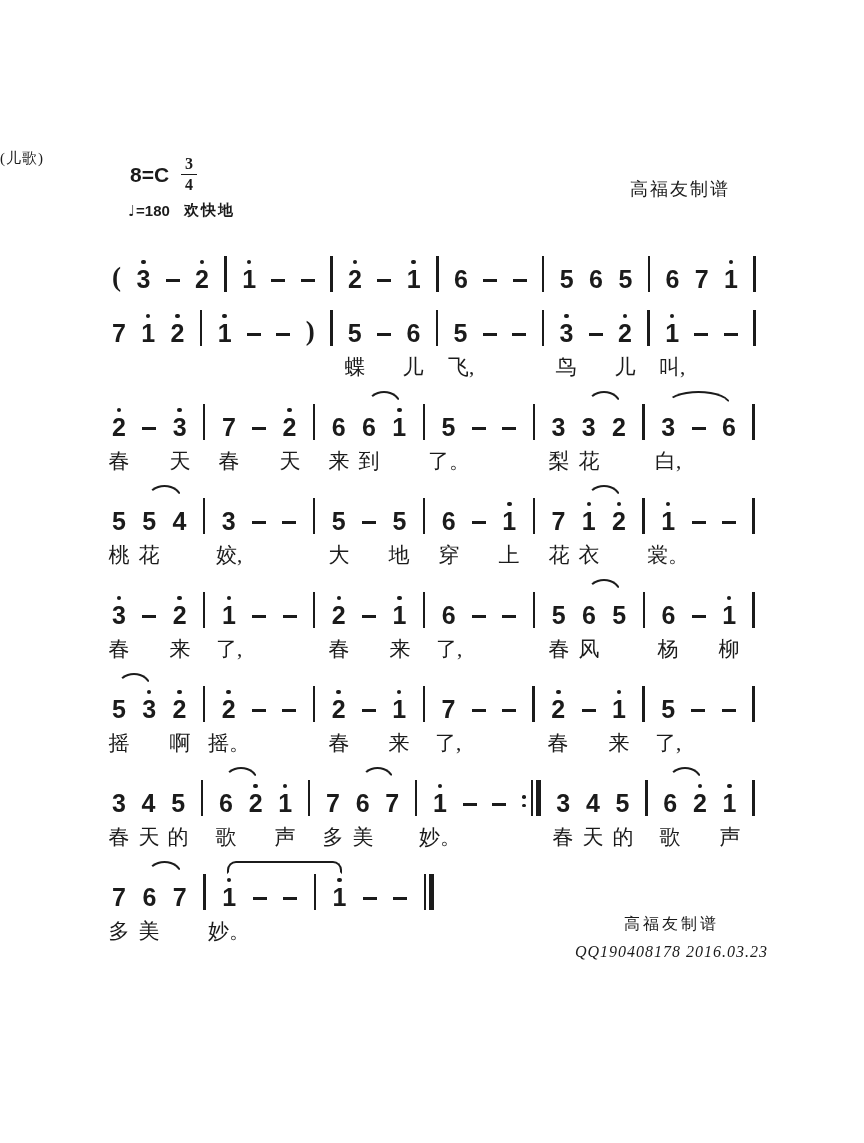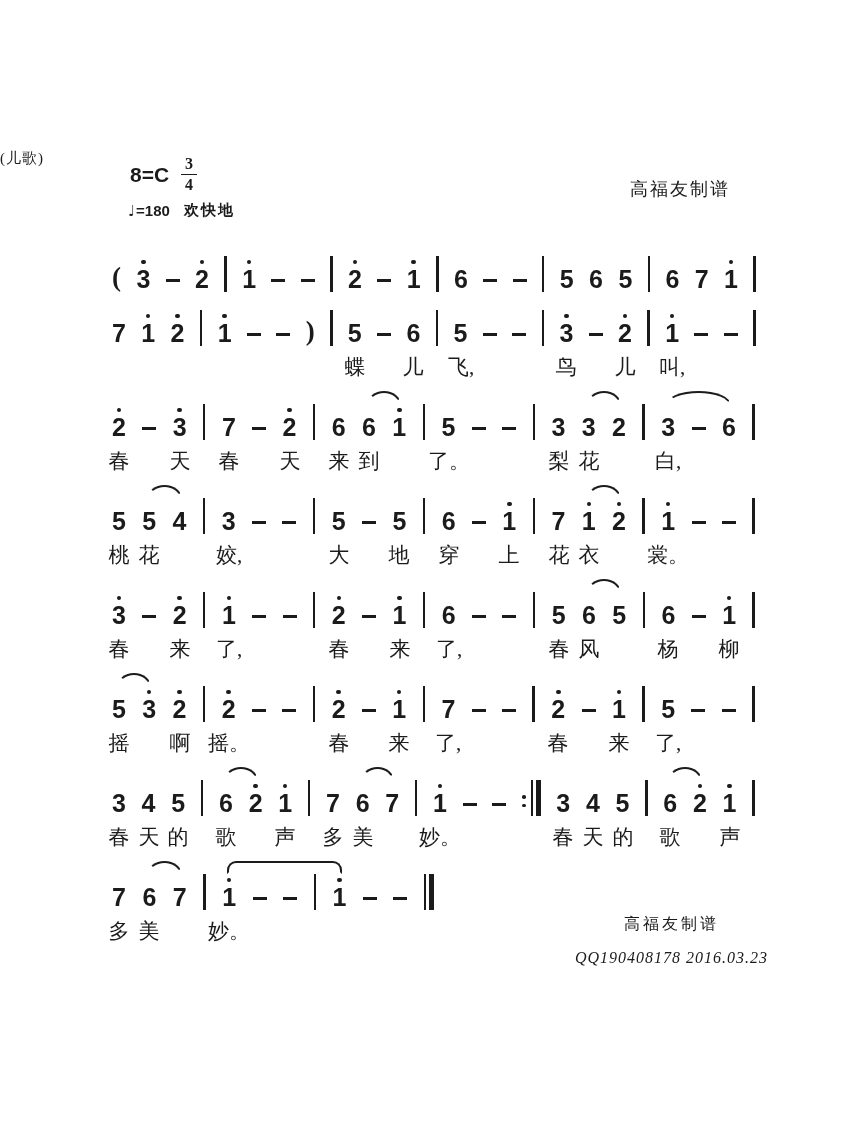--- a/index.html
+++ b/index.html
@@ -43,21 +43,21 @@
   .slur{position:absolute;top:3px;height:10px;border:2.2px solid transparent;
         border-top:2.2px solid #1b1b1b;border-radius:50% 50% 0 0 / 100% 100% 0 0;}
   .slur.flat{border-left:2.2px solid #1b1b1b;border-right:2.2px solid #1b1b1b;
              border-radius:9px 9px 0 0;height:9px;}
   .lyric-row{position:relative;height:42px;}
   .lyric{position:absolute;top:50%;transform:translate(-50%,-50%);font-size:21px;
          font-family:"Liberation Serif","DejaVu Serif",serif;white-space:nowrap;}
 
   .footer{position:absolute;top:914px;right:96px;text-align:center;}
   .footer .l1{font-size:16px;letter-spacing:3px;font-family:"Liberation Serif",serif;}
-  .footer .l2{font-size:16px;font-style:italic;margin-top:14px;letter-spacing:1px;
+  .footer .l2{font-size:16px;font-style:italic;margin-top:8px;letter-spacing:1px;
               font-family:"Liberation Serif",serif;}
 </style>
 </head>
 <body>
 
 <div class="page">
   <div class="subtitle">(儿歌)</div>
 
   <div class="keysig">
     <span>8=C</span>

